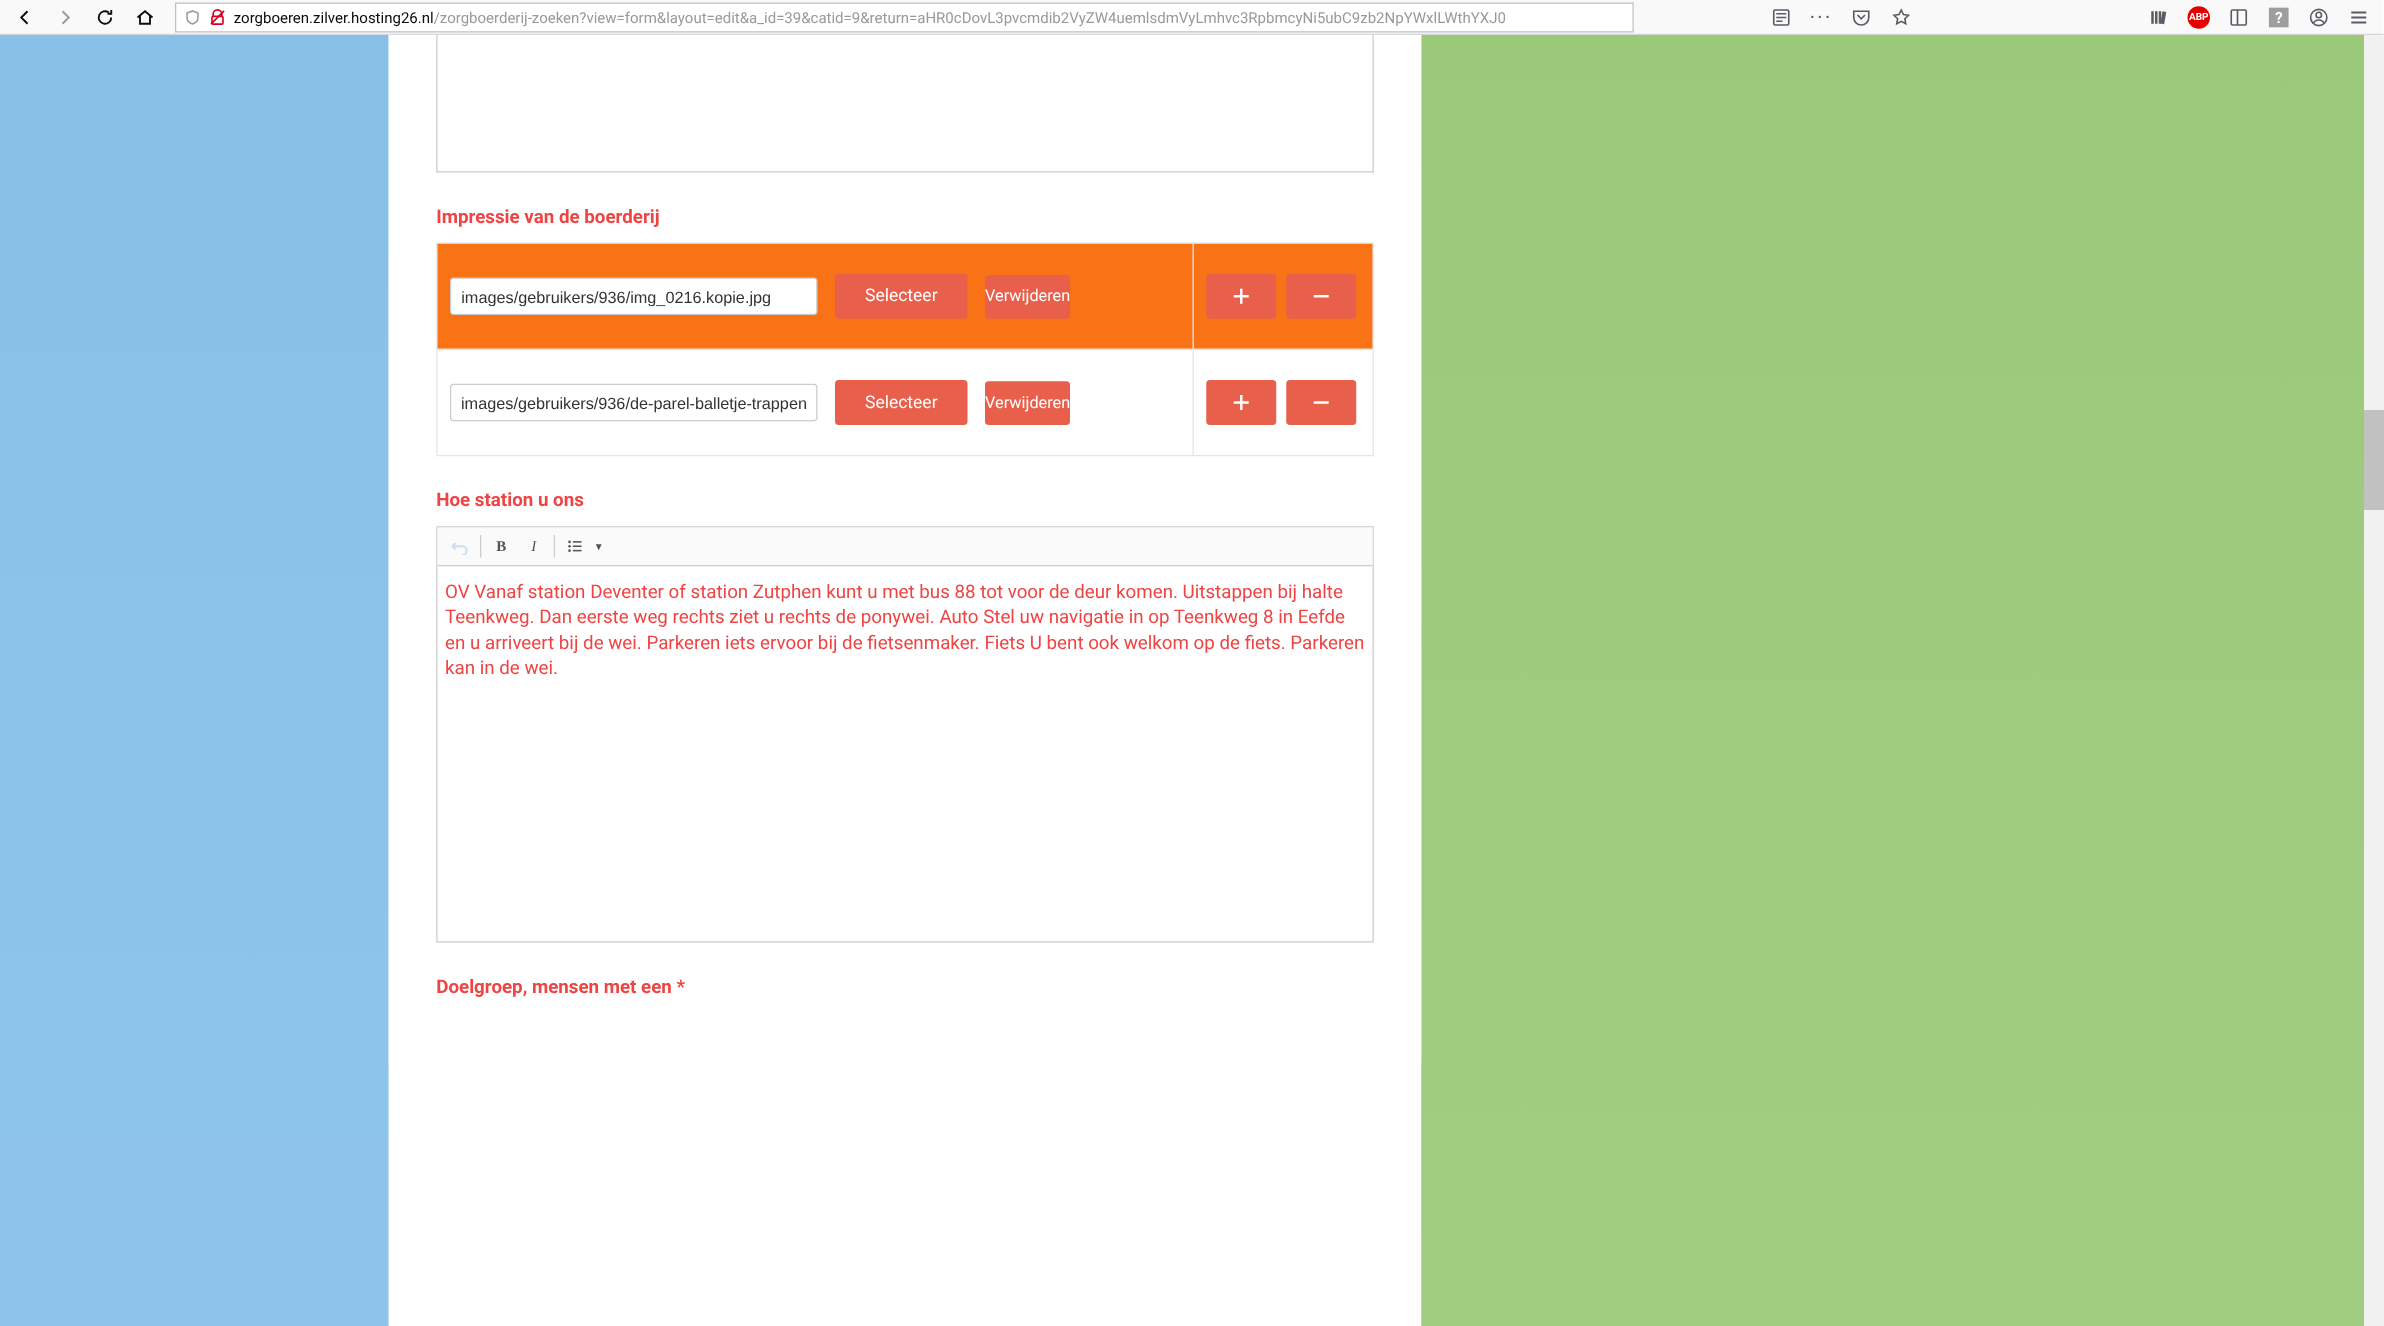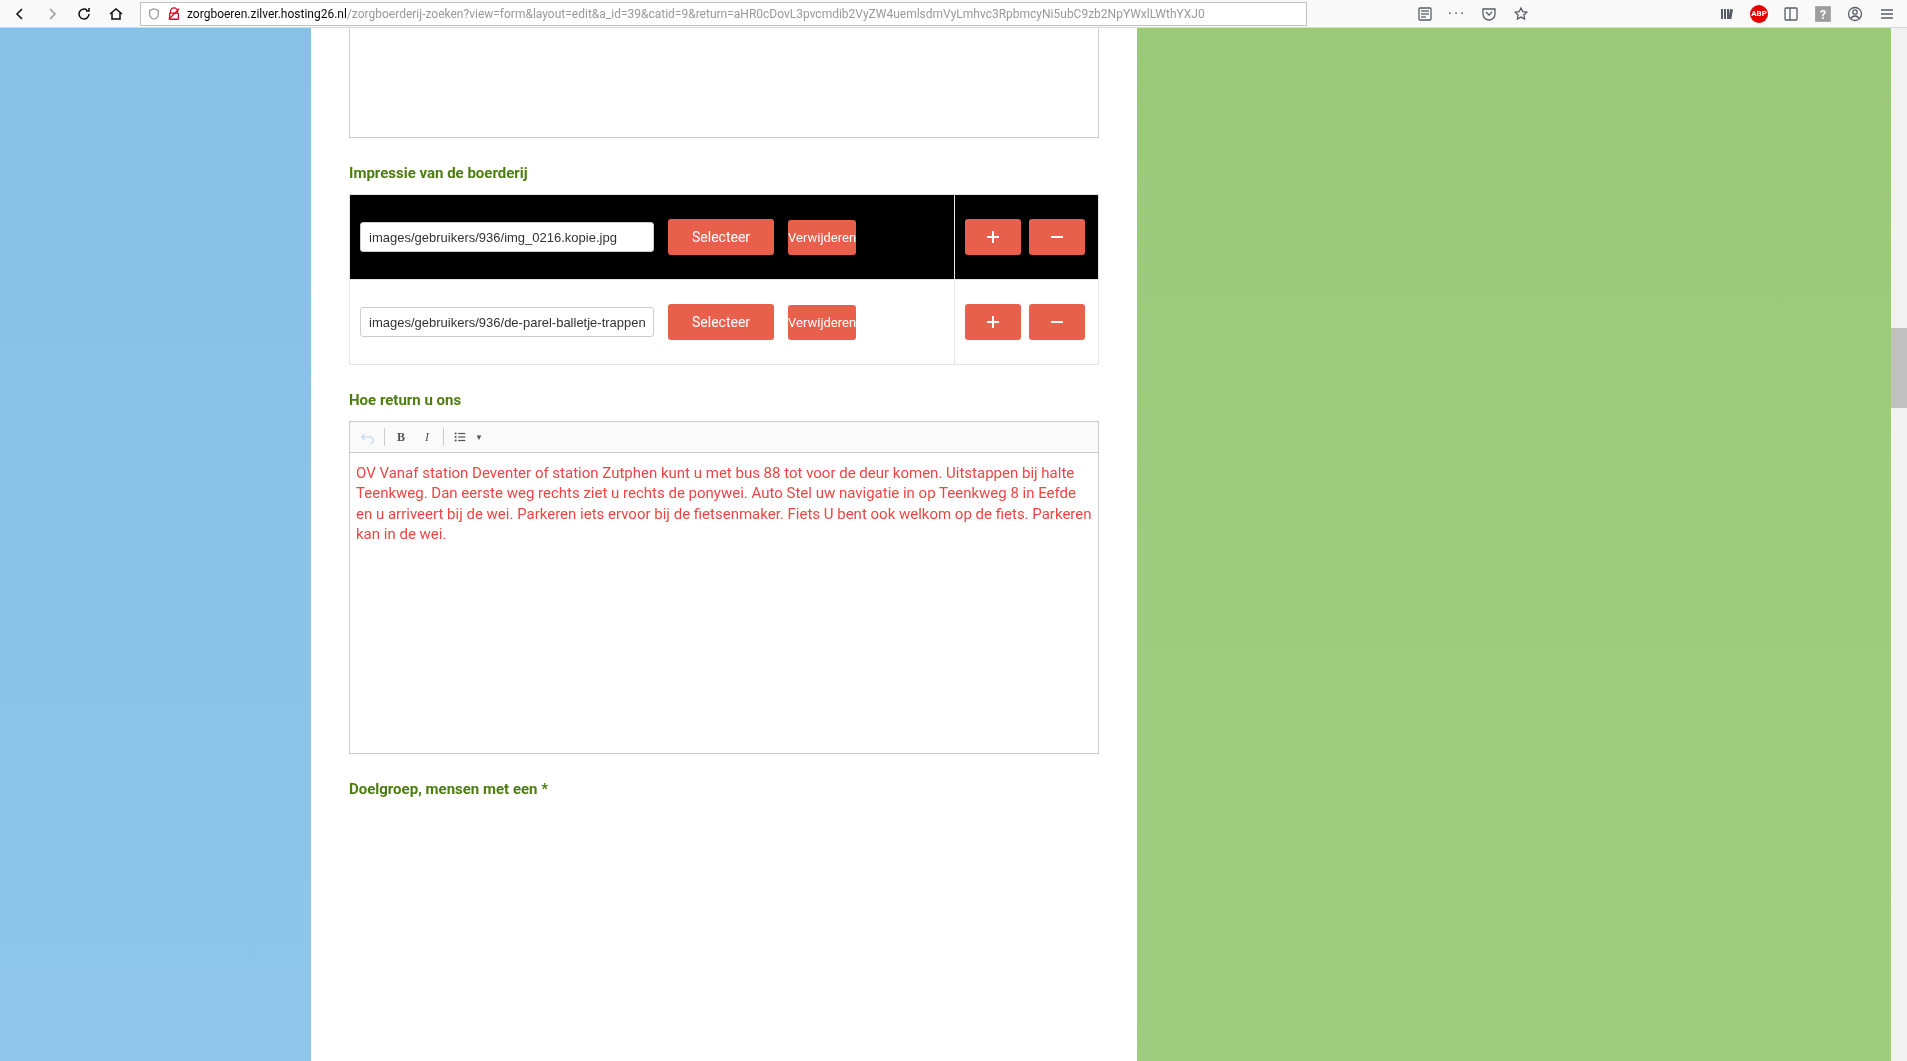--- a/index.html
+++ b/index.html
@@ -140,21 +140,21 @@
     .editor-placeholder {
       height: 110px;
       border: 1px solid #ccc;
       border-top: none;
       background: #fff;
     }
 
     .section-label {
       font-weight: bold;
       font-size: 15px;
-      color: #4d7c0f;
+      color: #ef4444;
       margin-top: 26px;
       margin-bottom: 12px;
     }
 
     .photo-table {
       border: 1px solid #e5e5e5;
       width: 100%;
     }
 
     .photo-header-row {
@@ -182,21 +182,21 @@
     .photo-row {
       display: flex;
       border-top: 1px solid #e5e5e5;
     }
 
     .photo-row:first-child {
       border-top: none;
     }
 
     .photo-row.alt {
-      background: #000000;
+      background: #f97316;
     }
 
     .photo-cell-left {
       flex: 1;
       padding: 24px 10px;
       display: flex;
       align-items: center;
       gap: 14px;
     }
 
@@ -495,21 +495,21 @@
           </button>
           <button class="btn-icon">
             <svg width="18" height="18" viewBox="0 0 18 18" stroke="#fff" stroke-width="2">
                 <line x1="3" y1="9" x2="15" y2="9"></line>
               </svg>
           </button>
         </div>
       </div>
     </div>
 
-    <div class="section-label">Hoe return u ons</div>
+    <div class="section-label">Hoe station u ons</div>
 
     <div class="rich-editor">
       <div class="rich-toolbar">
         <div class="tb-btn disabled">
           <svg width="14" height="14" viewBox="0 0 16 16" fill="none" stroke="#89b4e8" stroke-width="1.8">
               <path d="M4 5 L1 8 L4 11 M1 8 H10 a4 4 0 0 1 0 8"></path>
             </svg>
         </div>
         <div class="tb-sep"></div>
         <div class="tb-btn" style="font-weight:bold;font-family:serif">B</div>

